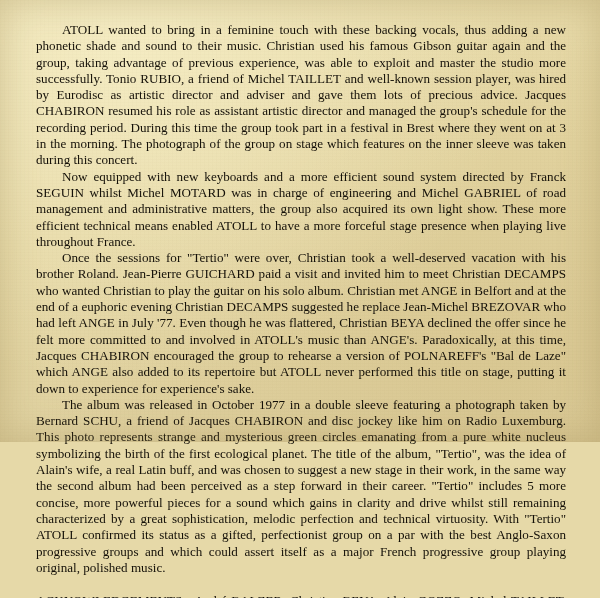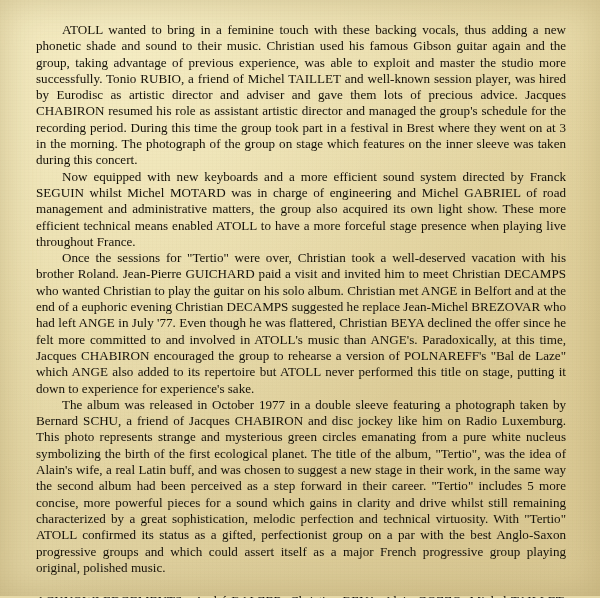--- a/index.html
+++ b/index.html
@@ -10,21 +10,21 @@
     width: 600px;
     height: 598px;
     background: #e6d9a8;
     font-family: "Liberation Serif", serif;
     color: #141008;
     overflow: hidden;
   }
   .page {
     position: relative;
     width: 600px;
-    height: 596px;
+    height: 442px;
     box-sizing: border-box;
     padding: 22px 34px 10px 36px;
     background:
       radial-gradient(ellipse at 20% 10%, rgba(255,250,215,0.55), rgba(255,250,215,0) 60%),
       radial-gradient(ellipse at 85% 85%, rgba(208,186,128,0.45), rgba(208,186,128,0) 65%),
       linear-gradient(170deg, #e9dcac 0%, #e4d6a3 45%, #ded0a0 100%);
   }
   .grain {
     position: absolute;
     inset: 0;

